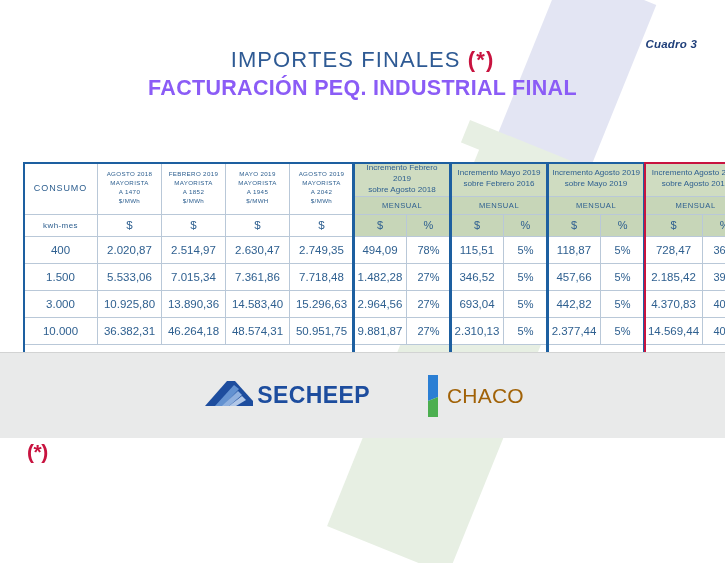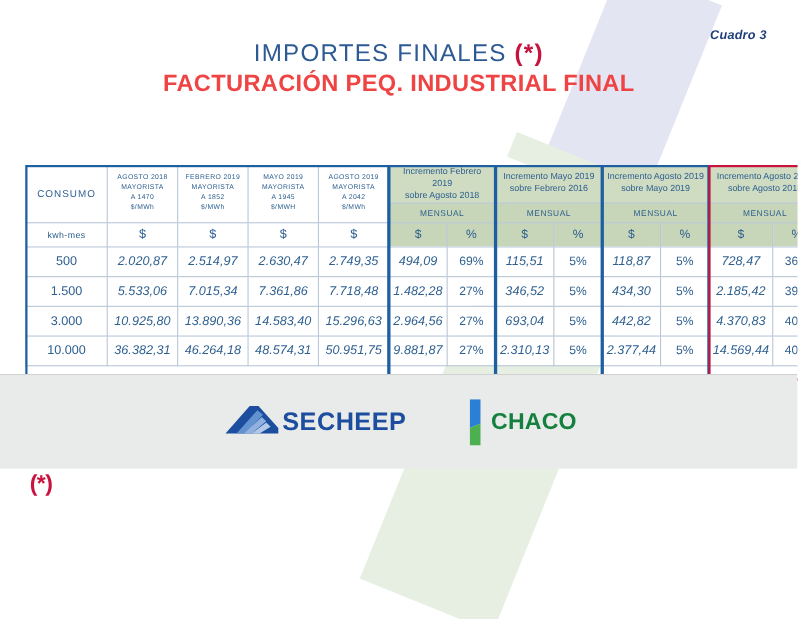--- a/index.html
+++ b/index.html
@@ -24,21 +24,21 @@
   .stripe-lav2 { background: #e3e5f3; }
   .stripe-wht { background: #ffffff; }
 
   .s1 { left: 600px; top: -60px;  width: 26px;  height: 300px; transform: rotate(22deg); transform-origin: top left; }
   .s2 { left: 545px; top: -40px;  width: 120px; height: 560px; transform: rotate(22deg); transform-origin: top left; }
   .s3 { left: 512px; top: -40px;  width: 52px;  height: 560px; transform: rotate(22deg); transform-origin: top left; }
   .s4 { left: 470px; top: 120px;  width: 150px; height: 430px; transform: rotate(22deg); transform-origin: top left; }
   .s5 { left: 455px; top: 140px;  width: 26px;  height: 420px; transform: rotate(22deg); transform-origin: top left; }
 
   
-  #page { position: relative; z-index: 2; width: 725px; height: 426px; }
+  #page { position: relative; z-index: 2; width: 725px; height: 426px; margin-top: 12px; }
 
   
   .cuadro {
     position: absolute;
     right: 28px; top: 26px;
     font-size: 11.5px;
     font-style: italic;
     font-weight: bold;
     color: #1f3f7a;
     letter-spacing: .2px;
@@ -50,21 +50,21 @@
     font-size: 22px;
     color: #2e5a94;
     letter-spacing: 1.1px;
     line-height: 1.1;
     font-weight: 400;
   }
   .t1 .ast { color: #c8133f; font-weight: bold; }
   .t2 {
     font-size: 21.5px;
     font-weight: bold;
-    color: #ef4444;
+    color: #8b5cf6;
     letter-spacing: .3px;
     line-height: 1.25;
     margin-top: 3px;
   }
   .t3 {
     font-size: 21.5px;
     font-weight: bold;
     color: #14387f;
     letter-spacing: .4px;
     line-height: 1.25;
@@ -151,21 +151,20 @@
   
   .cell-cons {
     font-size: 11.5px;
     color: #2f6090;
     height: 27px;
   }
   .cell-val {
     font-size: 11.5px;
     color: #2f6090;
     height: 27px;
-    font-style: italic;
   }
   .cell-pct {
     font-size: 11px;
     font-weight: bold;
     color: #17447e;
     height: 27px;
   }
   .tr-data td { background: #ffffff; }
 
   
@@ -239,21 +238,21 @@
   .logo-secheep-text {
     font-size: 23px;
     font-weight: bold;
     color: #1d4d9e;
     letter-spacing: .4px;
     line-height: 1;
   }
   .logo-chaco { display: flex; align-items: center; gap: 9px; }
   .chaco-bar { width: 10px; height: 42px; }
   .chaco-txt { line-height: 1.1; }
-  .chaco-t1 { font-size: 21px; font-weight: bold; color: #15803d; letter-spacing: .2px; }
+  .chaco-t1 { font-size: 21px; font-weight: normal; color: #a16207; letter-spacing: .2px; }
   .chaco-t2 { font-size: 14.5px; color: #6b6b6b; letter-spacing: .1px; }
 </style>
 </head>
 <body>
 
 <div id="bg">
   <div class="stripe stripe-lav s1"></div>
   <div class="stripe stripe-lav2 s2"></div>
   <div class="stripe stripe-wht s3"></div>
   <div class="stripe stripe-grn s4"></div>
@@ -349,45 +348,45 @@
           <td class="unit-green">%</td>
           <td class="unit-green">$</td>
           <td class="unit-green">%</td>
           <td class="unit-green">$</td>
           <td class="unit-green">%</td>
           <td class="unit-green">$</td>
           <td class="unit-green">%</td>
         </tr>
 
         <tr class="tr-data">
-          <td class="cell-cons">500</td>
+          <td class="cell-cons">400</td>
           <td class="cell-val">2.020,87</td>
           <td class="cell-val">2.514,97</td>
           <td class="cell-val">2.630,47</td>
           <td class="cell-val">2.749,35</td>
           <td class="cell-val">494,09</td>
-          <td class="cell-pct">69%</td>
+          <td class="cell-pct">78%</td>
           <td class="cell-val">115,51</td>
           <td class="cell-pct">5%</td>
           <td class="cell-val">118,87</td>
           <td class="cell-pct">5%</td>
           <td class="cell-val">728,47</td>
           <td class="cell-pct">36%</td>
         </tr>
         <tr class="tr-data">
           <td class="cell-cons">1.500</td>
           <td class="cell-val">5.533,06</td>
           <td class="cell-val">7.015,34</td>
           <td class="cell-val">7.361,86</td>
           <td class="cell-val">7.718,48</td>
           <td class="cell-val">1.482,28</td>
           <td class="cell-pct">27%</td>
           <td class="cell-val">346,52</td>
           <td class="cell-pct">5%</td>
-          <td class="cell-val">434,30</td>
+          <td class="cell-val">457,66</td>
           <td class="cell-pct">5%</td>
           <td class="cell-val">2.185,42</td>
           <td class="cell-pct">39%</td>
         </tr>
         <tr class="tr-data">
           <td class="cell-cons">3.000</td>
           <td class="cell-val">10.925,80</td>
           <td class="cell-val">13.890,36</td>
           <td class="cell-val">14.583,40</td>
           <td class="cell-val">15.296,63</td>

